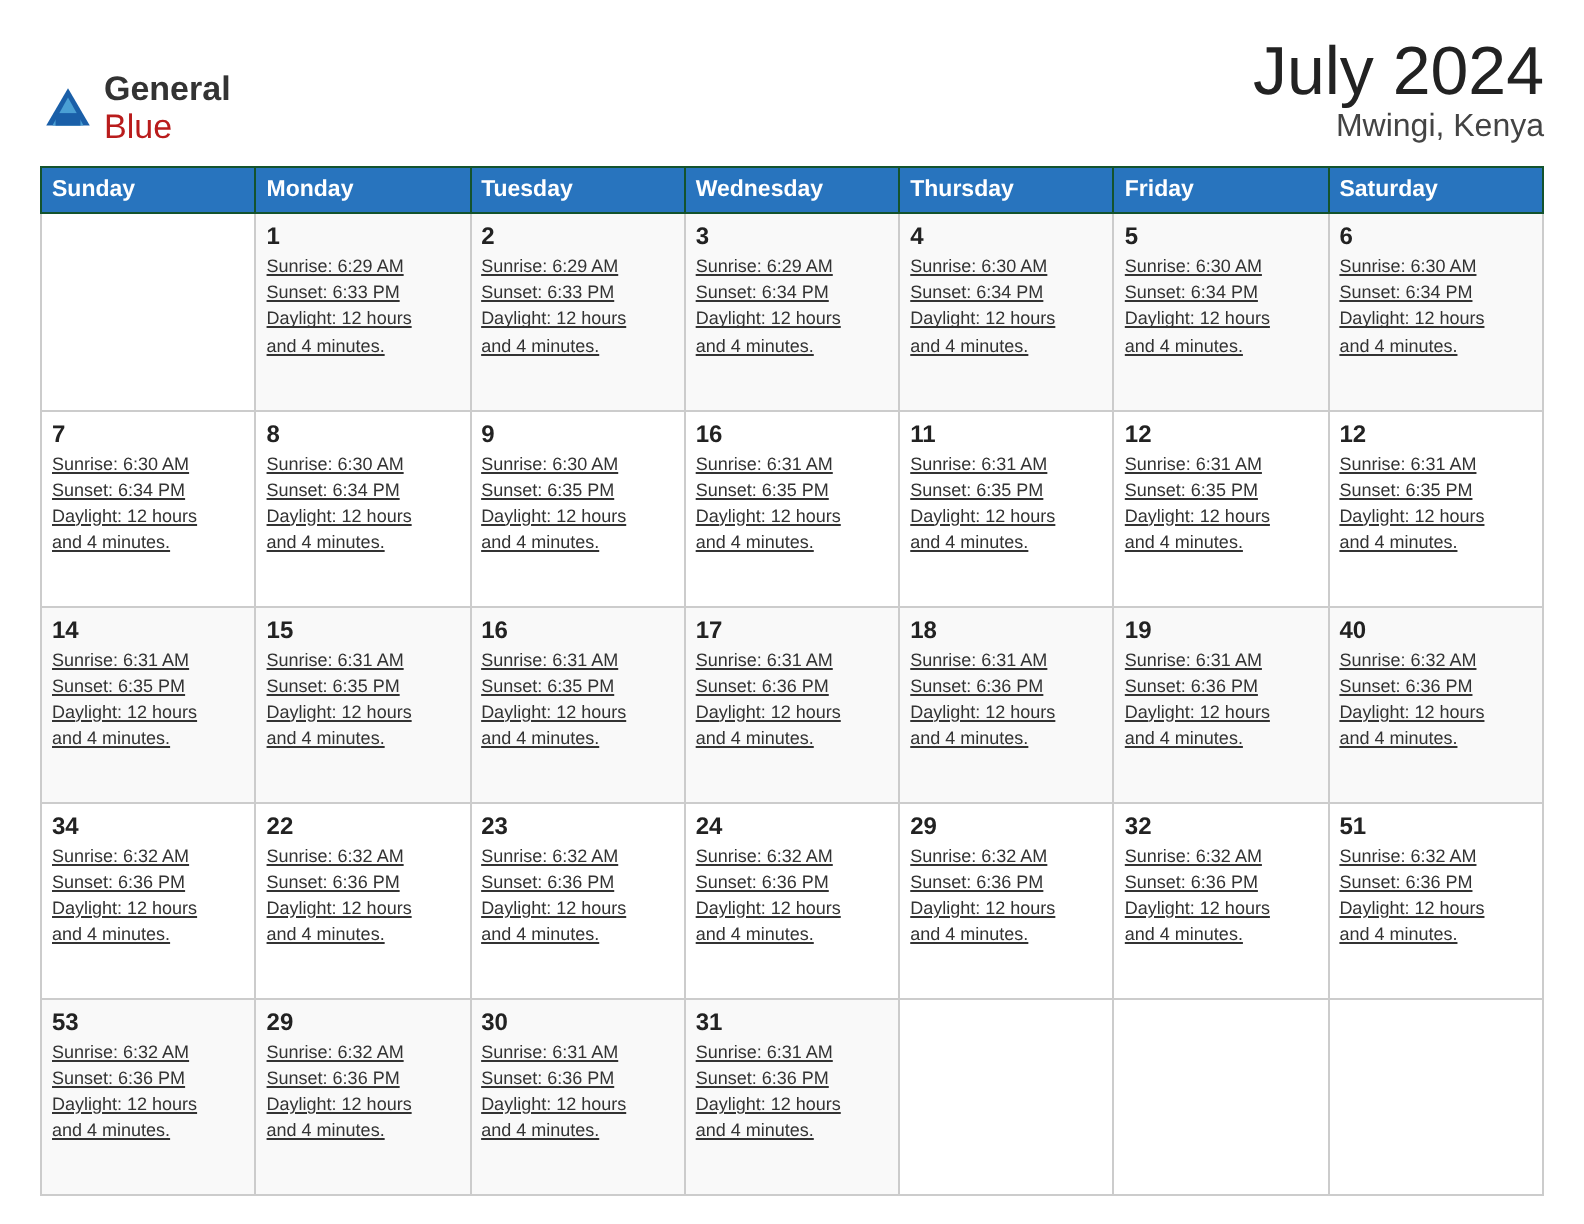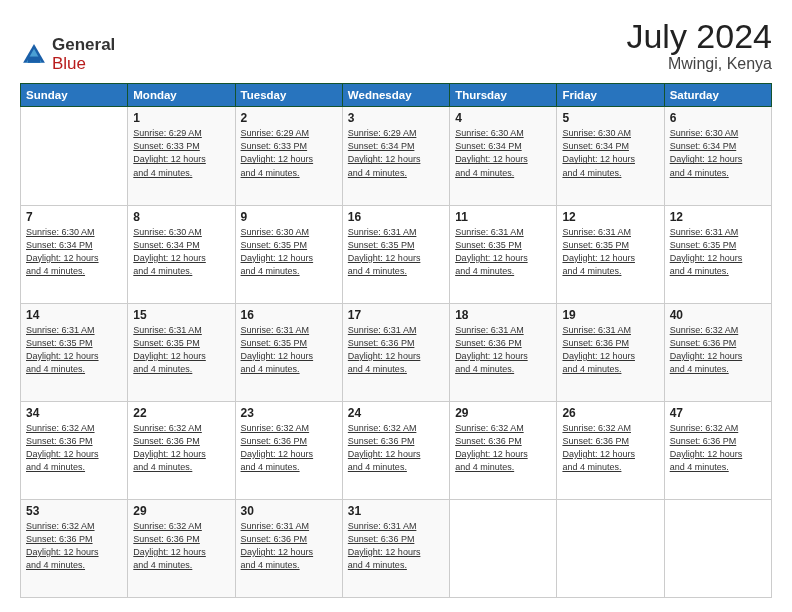--- a/index.html
+++ b/index.html
@@ -241,25 +241,25 @@
           </td>
           <td>
             <div class="cell-day">24</div>
             <div class="cell-info">Sunrise: 6:32 AM<br>Sunset: 6:36 PM<br>Daylight: 12 hours<br>and 4 minutes.</div>
           </td>
           <td>
             <div class="cell-day">29</div>
             <div class="cell-info">Sunrise: 6:32 AM<br>Sunset: 6:36 PM<br>Daylight: 12 hours<br>and 4 minutes.</div>
           </td>
           <td>
-            <div class="cell-day">26</div>
-            <div class="cell-info">Sunrise: 6:32 AM<br>Sunset: 6:36 PM<br>Daylight: 12 hours<br>and 4 minutes.</div>
-          </td>
-          <td>
-            <div class="cell-day">47</div>
+            <div class="cell-day">32</div>
+            <div class="cell-info">Sunrise: 6:32 AM<br>Sunset: 6:36 PM<br>Daylight: 12 hours<br>and 4 minutes.</div>
+          </td>
+          <td>
+            <div class="cell-day">51</div>
             <div class="cell-info">Sunrise: 6:32 AM<br>Sunset: 6:36 PM<br>Daylight: 12 hours<br>and 4 minutes.</div>
           </td>
         </tr>
         <tr>
           <td>
             <div class="cell-day">53</div>
             <div class="cell-info">Sunrise: 6:32 AM<br>Sunset: 6:36 PM<br>Daylight: 12 hours<br>and 4 minutes.</div>
           </td>
           <td>
             <div class="cell-day">29</div>

